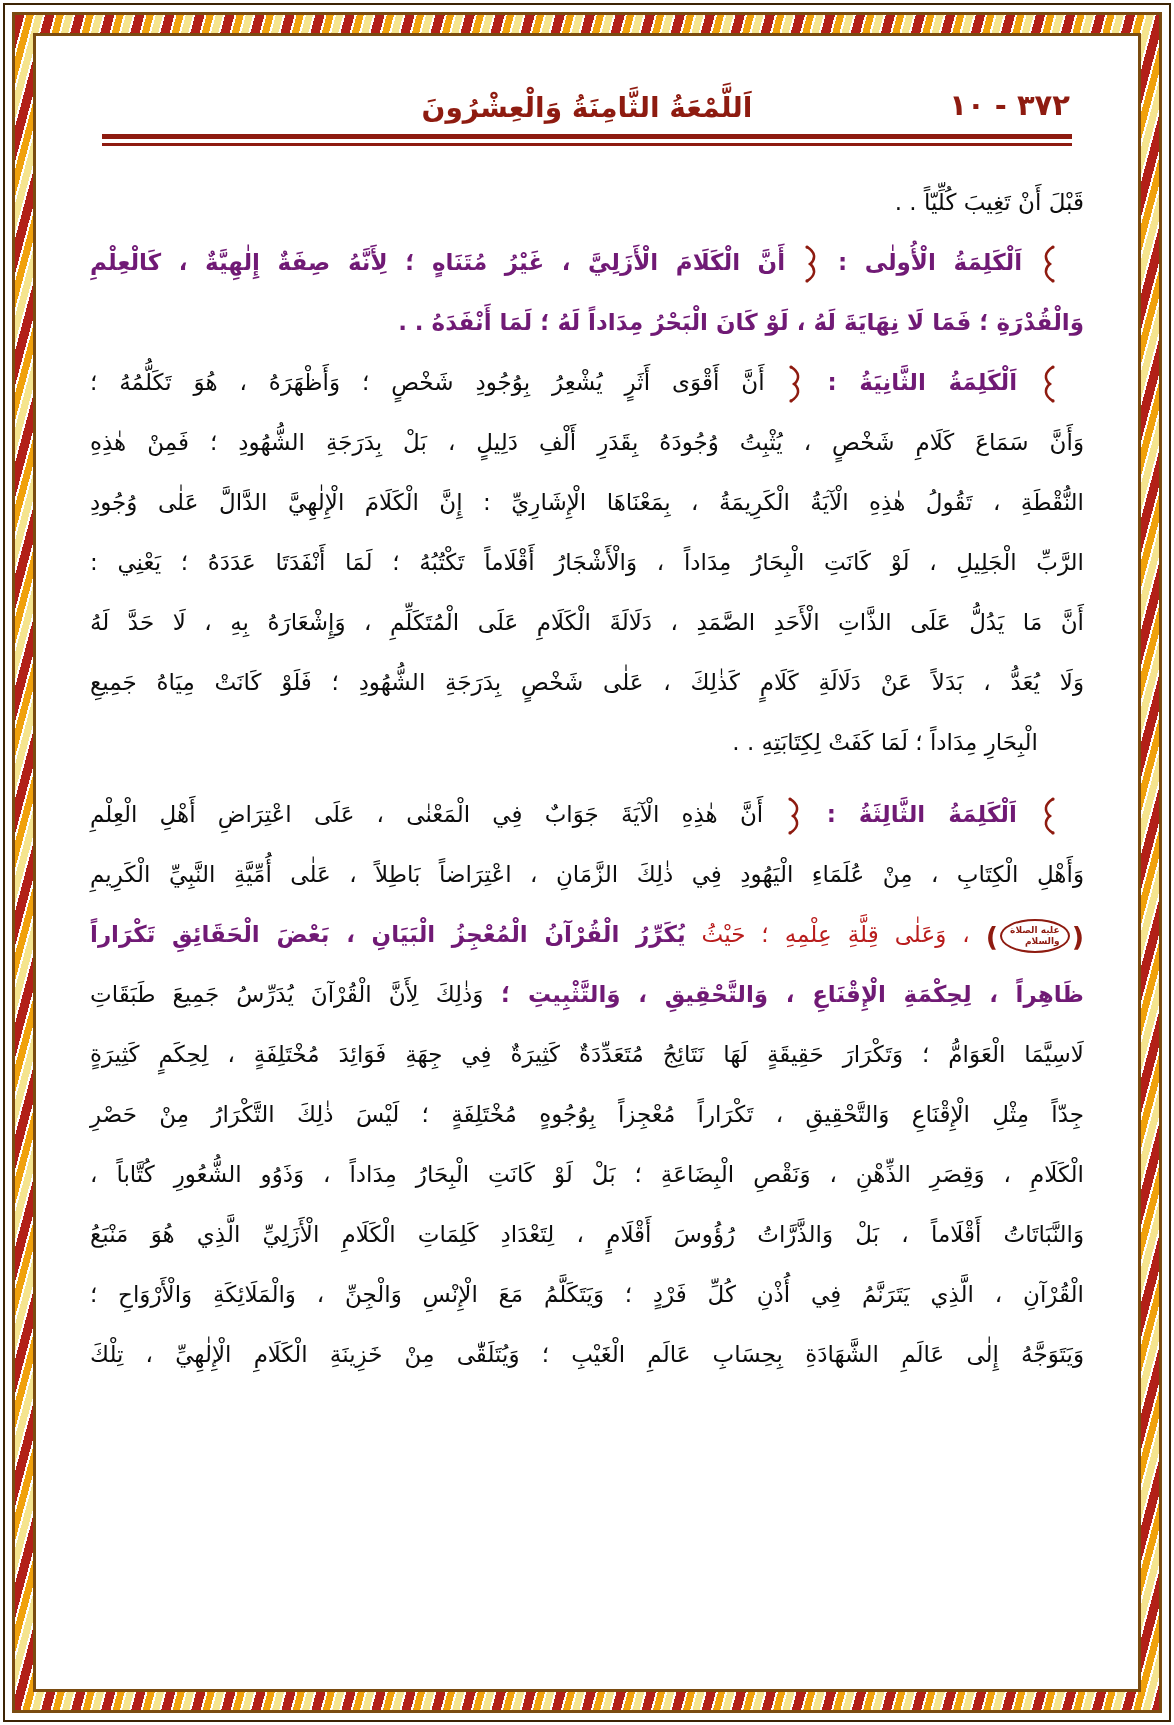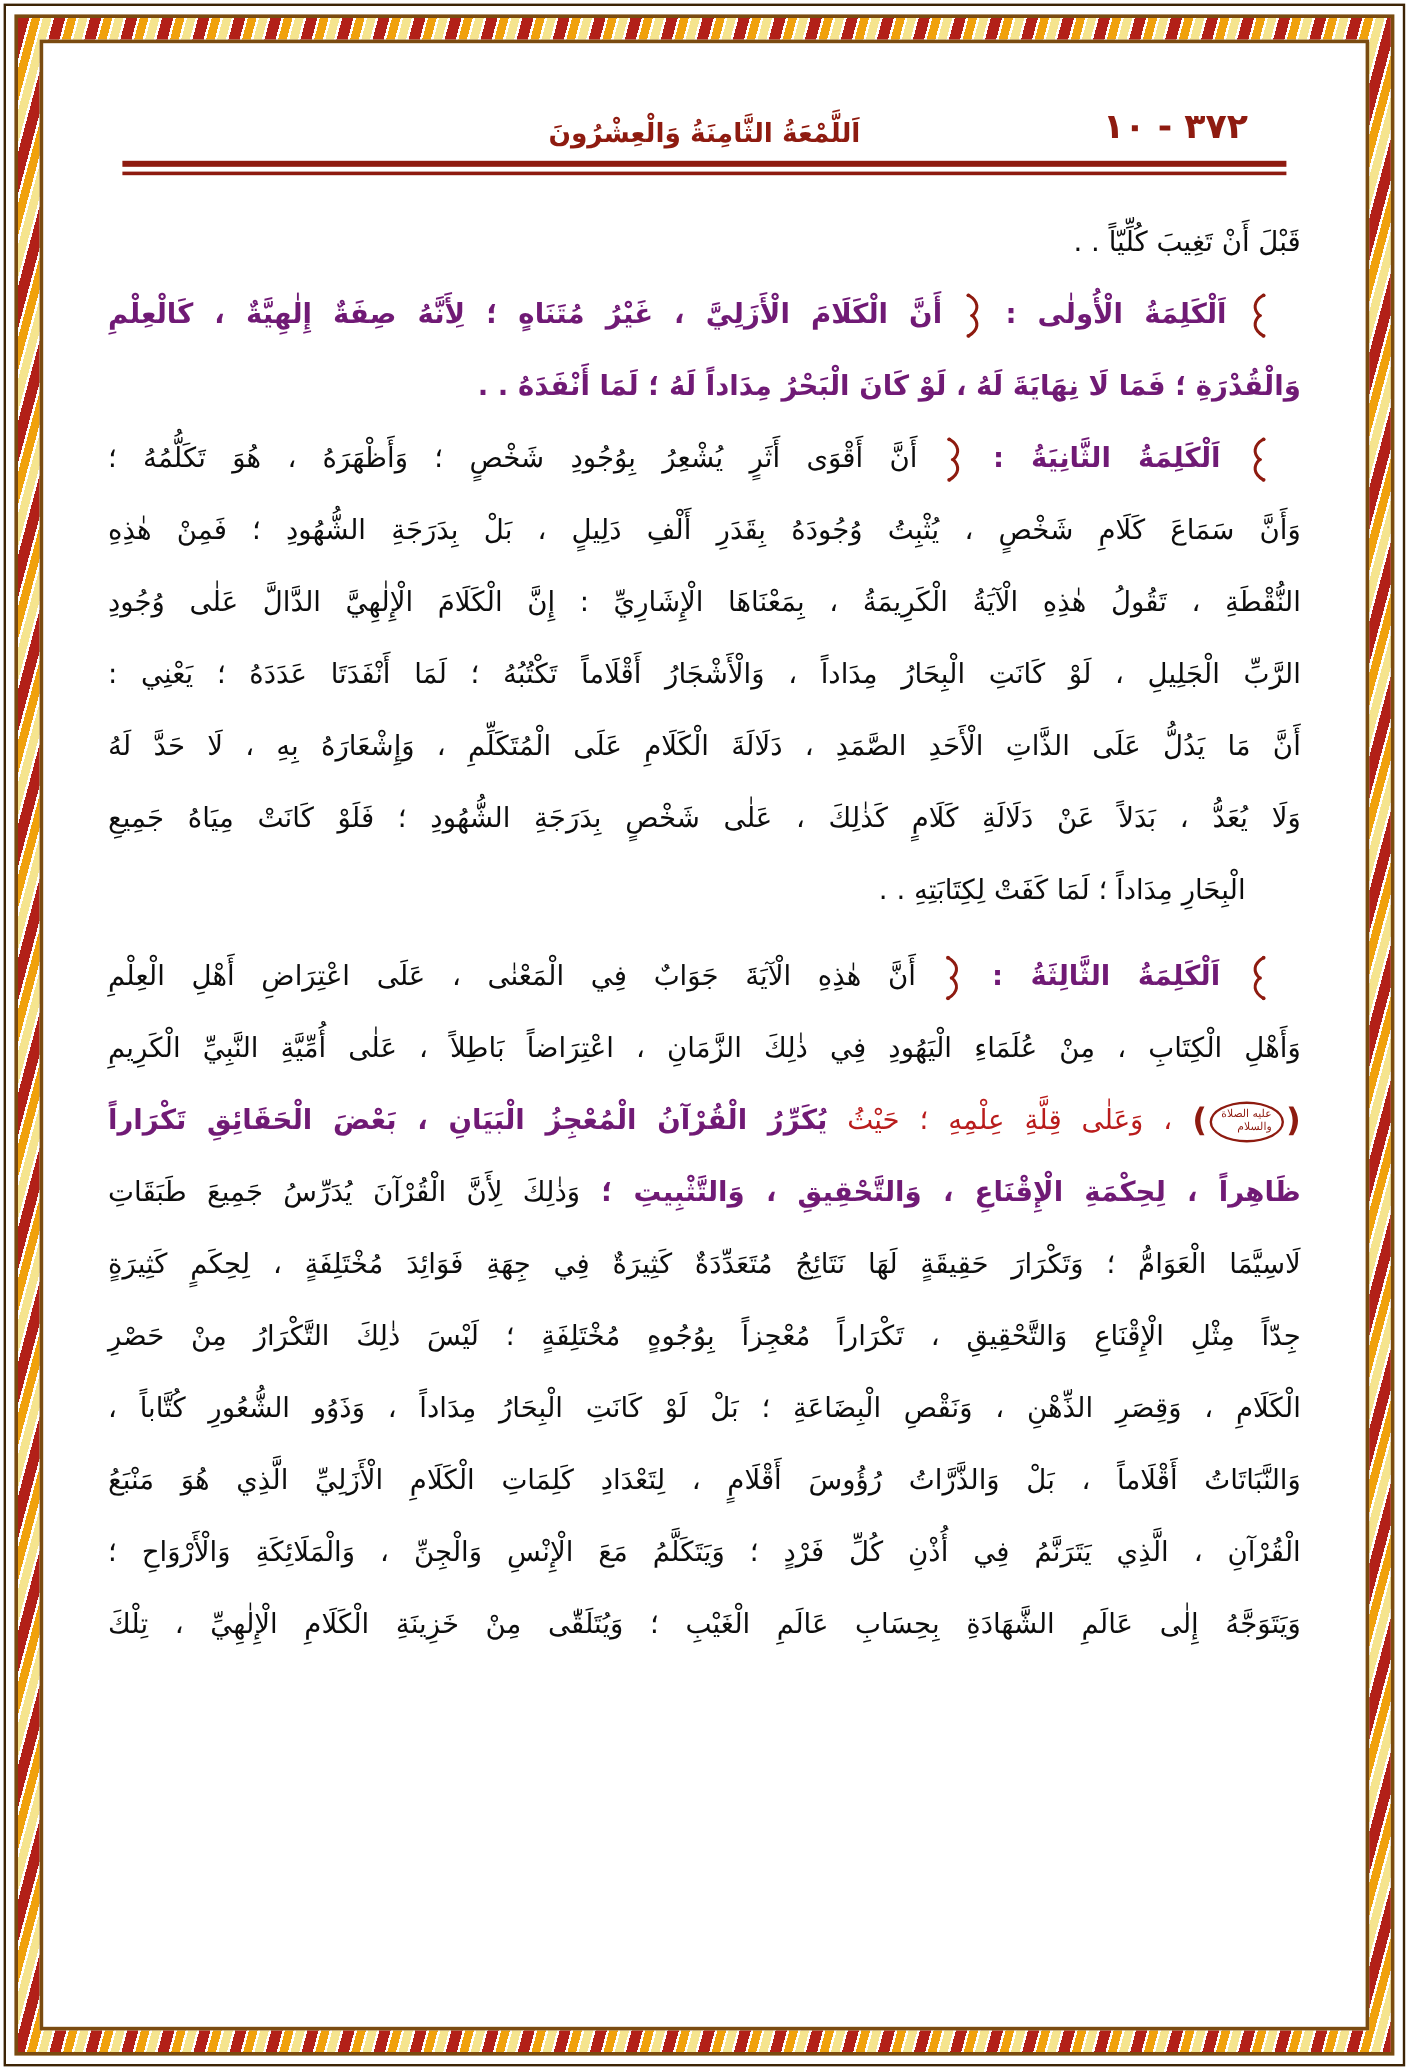--- a/index.html
+++ b/index.html
@@ -14,47 +14,47 @@
     background:repeating-linear-gradient(105deg,
       #b22018 0 9px,#ffffff 9px 11px,
       #f0a10c 11px 18px,#ffffff 18px 20px,
       #f5e48e 20px 27px,#ffffff 27px 29px);
   }
   .band-inner{position:absolute;inset:33px;border:3px solid #7a4b10;background:#ffffff;}
   
   .content{position:absolute;inset:36px;padding:0 54px;direction:rtl;}
   .header{position:relative;height:64px;margin-top:24px;}
   .pagenum{
-    position:absolute;right:44px;bottom:2px;color:#8e1b10;
+    position:absolute;right:14px;bottom:2px;color:#8e1b10;
     font-weight:bold;font-size:29px;letter-spacing:1px;
   }
   .title{
     position:absolute;left:50%;transform:translateX(-50%);bottom:0;
-    color:#8e1b10;font-weight:bold;font-size:22px;white-space:nowrap;
+    color:#8e1b10;font-weight:bold;font-size:28px;white-space:nowrap;
   }
   .rule1{height:5px;background:#8e1b10;margin:10px 12px 0;}
   .rule2{height:3px;background:#8e1b10;margin:4px 12px 0;}
   .body{margin-top:26px;font-size:23px;}
   .line{height:60px;line-height:60px;direction:rtl;}
   .line.j{text-align:justify;text-align-last:justify;text-justify:inter-word;}
   .line.r{text-align:right;}
   .k{color:#0d0d0d;text-align:right;}
   .r-seg{color:#b91c1c;}
   .rb{color:#701a75;font-weight:bold;}
   
   .orn{display:inline-block;width:15px;height:38px;vertical-align:middle;margin:0 2px;}
   .orn svg{display:block;width:100%;height:100%;}
   
   .sealwrap{display:inline-block;vertical-align:middle;white-space:nowrap;}
   .paren{color:#8e1b10;font-size:27px;font-weight:bold;vertical-align:middle;}
   .seal{
     display:inline-block;vertical-align:middle;border:2px solid #8e1b10;border-radius:50%;
     padding:4px 8px;margin:0 2px;text-align:center;
   }
-  .seal span{display:block;color:#8e1b10;font-size:9px;line-height:11px;font-weight:normal;}
+  .seal span{display:block;color:#8e1b10;font-size:9px;line-height:11px;font-weight:bold;}
 </style>
 </head>
 <body>
 
 <div class="page">
   <div class="outer-line"></div>
   <div class="band"></div>
   <div class="band-inner"></div>
 
   <div class="content">

